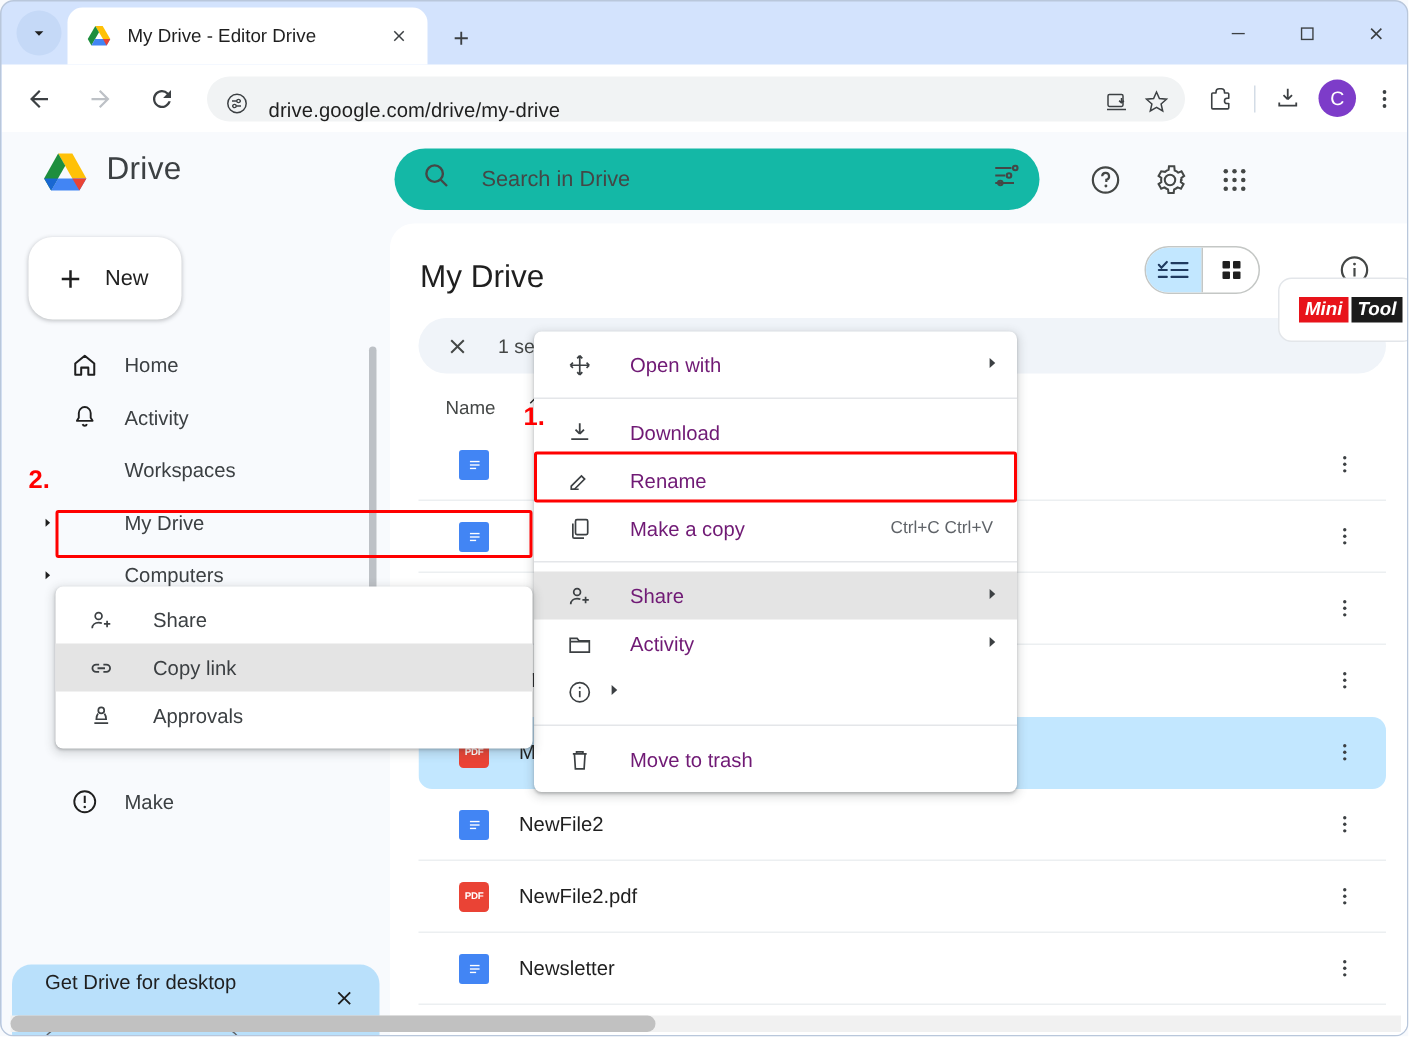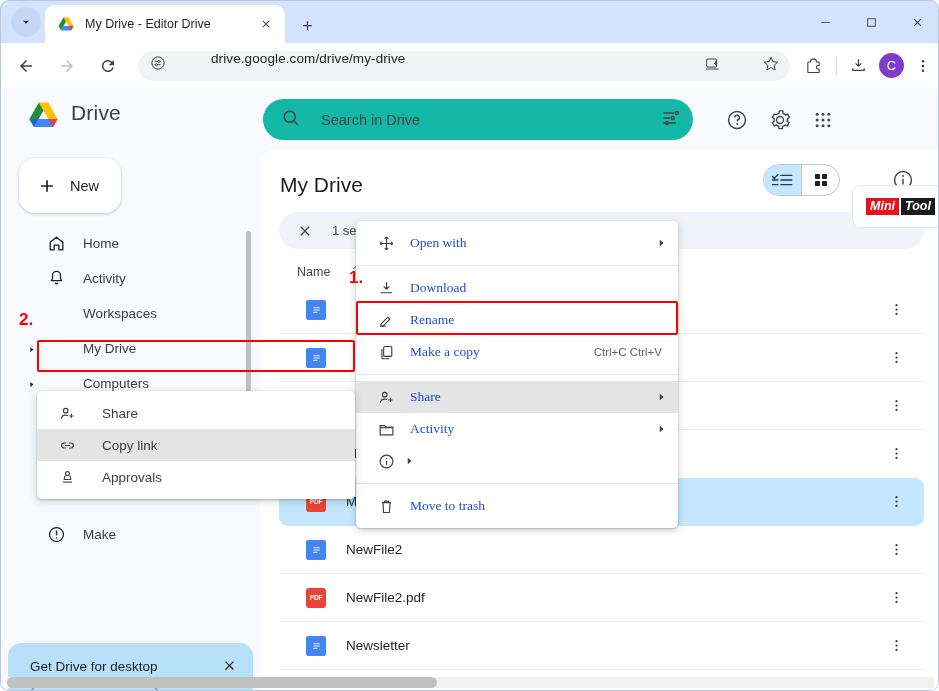--- a/index.html
+++ b/index.html
@@ -47,21 +47,21 @@
   .toolbar {
     position: absolute; left: 0; top: 42px; width: 939px; height: 45px;
     background: #fff; display: flex; align-items: center;
   }
   .nav-btn {
     width: 32px; height: 32px; margin-left: 9px; border-radius: 50%;
     display: flex; align-items: center; justify-content: center; flex: 0 0 32px;
   }
   .omnibox {
     flex: 1; height: 30px; margin: 0 8px 0 14px; background: #f1f3f4;
-    border-radius: 16px; display: flex; align-items: flex-start; padding: 0 6px 0 8px; gap: 32px;
+    border-radius: 16px; display: flex; align-items: flex-end; padding: 0 6px 0 8px;
   }
   .omni-icon {
     width: 24px; height: 24px; border-radius: 50%; flex: 0 0 24px;
     display: flex; align-items: center; justify-content: center;
   }
   .omni-url { flex: 1; font-size: 13.5px; color: #1f1f1f; margin-left: 9px; letter-spacing: .1px; }
   .omni-act { width: 26px; height: 26px; display: flex; align-items: center; justify-content: center; flex: 0 0 26px; }
   .tb-icon { width: 30px; height: 30px; display: flex; align-items: center; justify-content: center; flex: 0 0 30px; margin-right: 2px; }
   .tb-sep { width: 1px; height: 18px; background: #d3dce6; margin: 0 6px; }
   .avatar {
@@ -113,21 +113,21 @@
   .nav-item { height: 35px; display: flex; align-items: center; padding-left: 44px; border-radius: 0 18px 18px 0; }
   .nav-item .ico { width: 22px; flex: 0 0 22px; display: flex; align-items: center; justify-content: center; }
   .nav-item .lbl { font-size: 13.5px; color: #3c4043; margin-left: 16px; }
   .nav-gap { height: 11px; }
   .sb-scroll { position: absolute; left: 245px; top: 82px; width: 5px; height: 190px; background: #bdc1c6; border-radius: 3px; }
 
   .promo {
     position: absolute; left: 7px; top: 494px; width: 245px; height: 78px;
     background: #b9e0fb; border-radius: 13px;
   }
-  .promo-txt { position: absolute; left: 22px; top: 16px; font-size: 13.5px; color: #1f1f1f; }
+  .promo-txt { position: absolute; left: 22px; top: 4px; font-size: 13.5px; color: #1f1f1f; }
   .promo-x { position: absolute; right: 14px; top: 12px; width: 20px; height: 20px; display: flex; align-items: center; justify-content: center; }
   .promo-btn {
     position: absolute; left: 20px; top: 42px; width: 133px; height: 26px;
     border: 1px solid #5f6368; border-radius: 14px;
     display: flex; align-items: center; justify-content: center;
     font-size: 13.5px; color: #1f1f1f;
   }
 
   
   .main {
@@ -177,21 +177,21 @@
 
   
   .ctxmenu {
     position: absolute; left: 355px; top: 133px; width: 322px;
     background: #fff; border-radius: 5px;
     box-shadow: 0 2px 6px 2px rgba(60,64,67,.15), 0 1px 2px rgba(60,64,67,.3);
     padding: 6px 0; z-index: 40;
   }
   .mi { height: 32px; display: flex; align-items: center; padding: 0 12px 0 20px; position: relative; }
   .mi .mico { width: 20px; flex: 0 0 20px; display: flex; align-items: center; justify-content: center; }
-  .mi .mlbl { font-size: 13.5px; color: #1d4ed8; margin-left: 14px; flex: 1; font-family: Liberation Serif, serif; }
+  .mi .mlbl { font-size: 13.5px; color: #701a75; margin-left: 24px; flex: 1; }
   .mi .mshort { font-size: 11.5px; color: #5f6368; margin-right: 4px; }
   .mi .marrow { margin-left: 8px; }
   .mi.hl { background: #e4e4e4; }
   .msep { height: 1px; background: #e4e6e9; margin: 6px 0; }
   .redbox {
     position: absolute; border: 2.5px solid #ff0000; border-radius: 2px;
     pointer-events: none; z-index: 60;
   }
   .marker { position: absolute; font-size: 17px; color: #ff0000; font-weight: bold; z-index: 61; }
 

